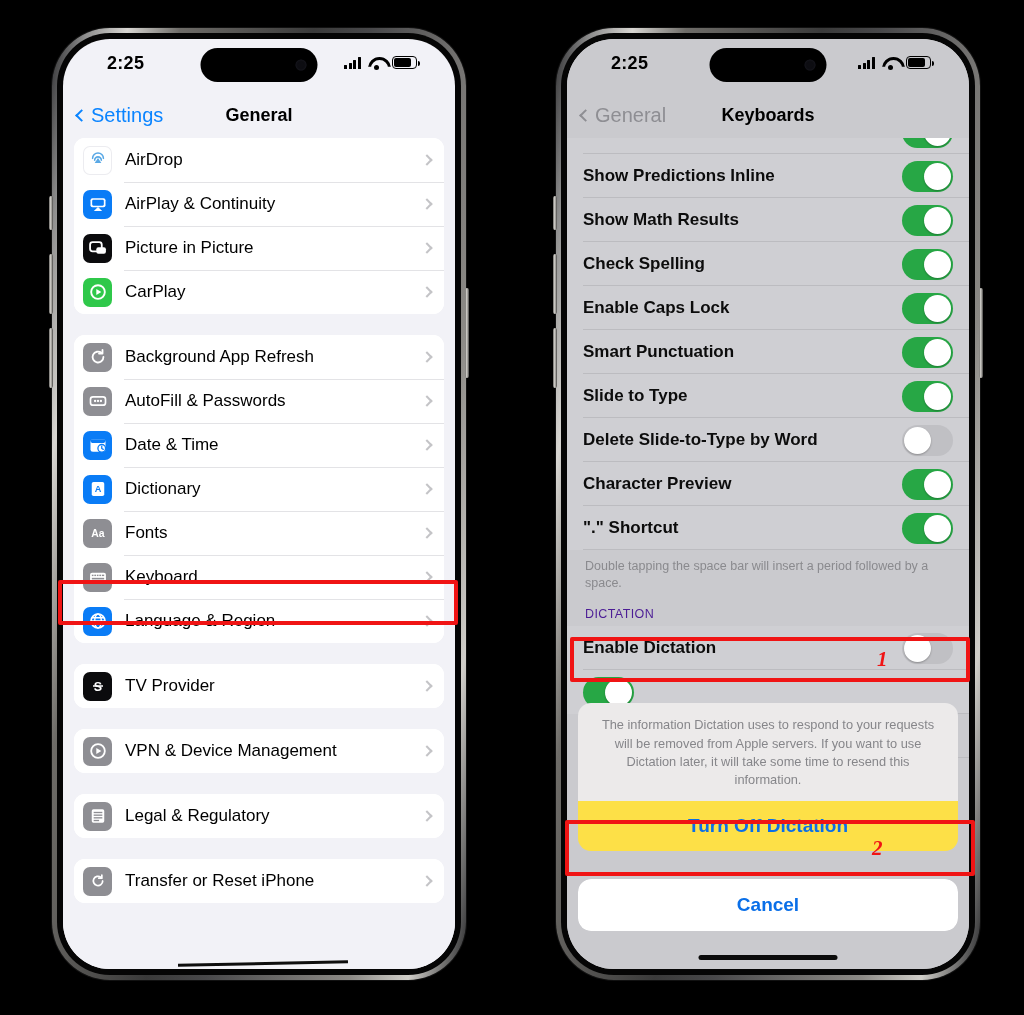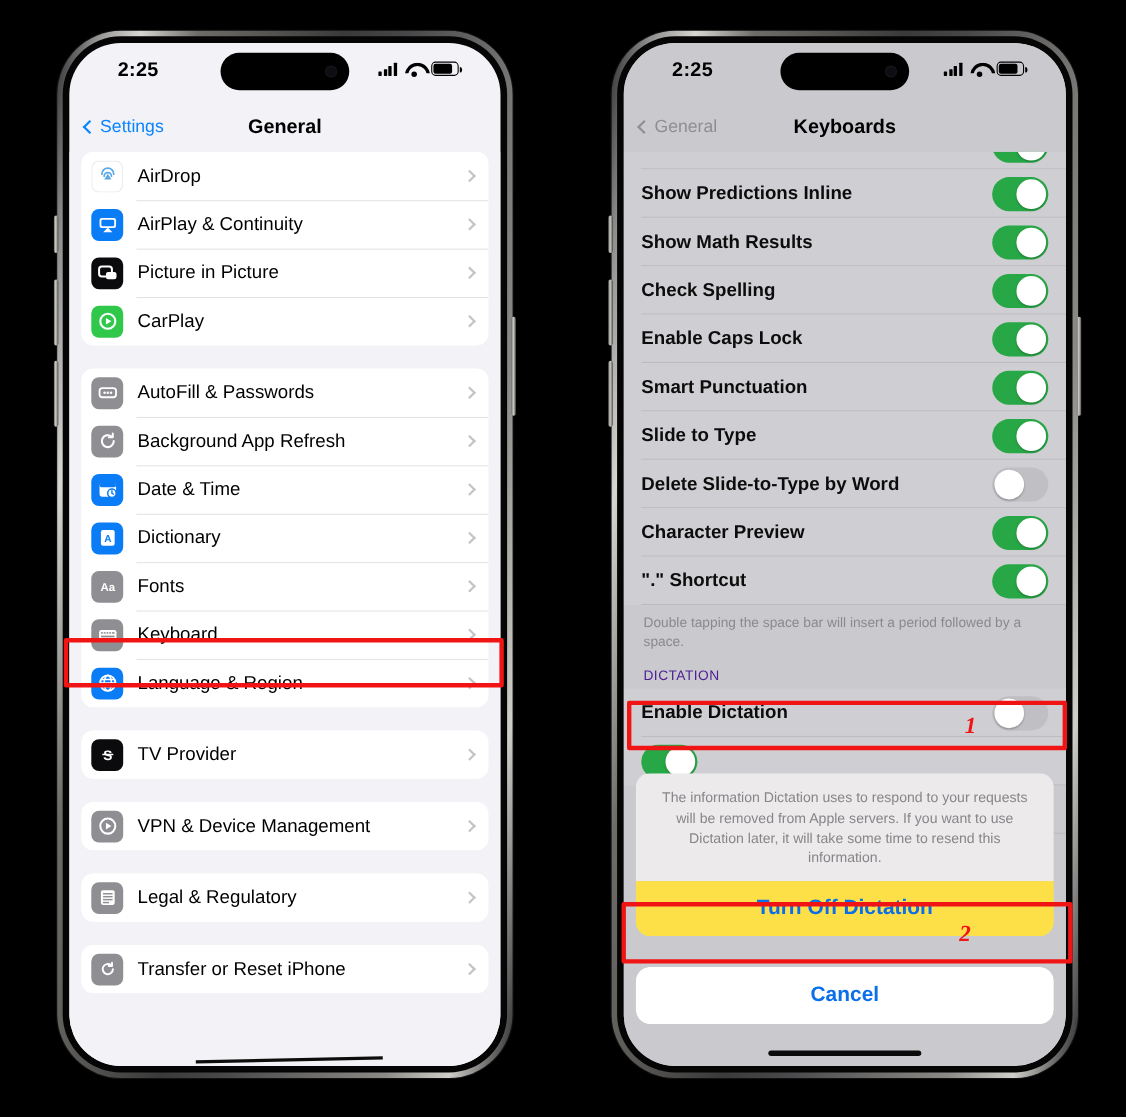--- a/index.html
+++ b/index.html
@@ -48,21 +48,21 @@
   .batt{ width:25px; height:13px; border:1.6px solid #000; border-radius:4px; position:relative; }
   .batt::before{ content:""; position:absolute; left:1.4px; top:1.4px; bottom:1.4px;
     width:17px; background:#000; border-radius:2px; }
   .batt::after{ content:""; position:absolute; right:-4px; top:4px; width:2.2px; height:5px;
     background:#000; border-radius:0 2px 2px 0; }
 
   
   .navbar{ position:relative; height:45px; display:flex; align-items:center;
     justify-content:center; }
   .nav-back{ position:absolute; left:14px; display:flex; align-items:center; gap:3px;
-    font-size:16px; }
+    font-size:20px; }
   .chev-back{ width:9px; height:9px; border-left:2.6px solid #0a84ff;
     border-bottom:2.6px solid #0a84ff; transform:rotate(45deg); display:inline-block;
     margin-right:2px; }
   .chev-back.grey{ border-color:#8e8e93; }
   .nav-back-label{ color:#0a84ff; }
   .nav-back-label.grey{ color:#8e8e93; }
   .nav-title{ font-size:18px; font-weight:bold; color:#000; }
 
   
   .list-scroll{ position:absolute; left:0; right:0; top:99px; bottom:0; overflow:hidden;
@@ -210,37 +210,37 @@
             </span>
             <span class="row-label">CarPlay</span>
             <span class="chev"></span>
           </div>
         </div>
 
         <div class="group">
           <div class="row">
             <span class="icn g-grey">
               <svg class="ico-svg" viewBox="0 0 24 24">
+                  <path d="M18.5 12a6.5 6.5 0 1 1-2.4-5" fill="none" stroke="#fff" stroke-width="2.2" stroke-linecap="round"></path>
+                <path d="M17.4 3.6v4.2h-4.2" fill="none" stroke="#fff" stroke-width="2.2" stroke-linecap="round" stroke-linejoin="round"></path>
+                </svg>
+            </span>
+            <span class="row-label">Background App Refresh</span>
+            <span class="chev"></span>
+          </div>
+          <div class="row">
+            <span class="icn g-grey">
+              <svg class="ico-svg" viewBox="0 0 24 24">
                   <rect x="3" y="7" width="18" height="10" rx="3" fill="none" stroke="#fff" stroke-width="2"></rect>
                 <circle cx="8.5" cy="12" r="1.4" fill="#fff"></circle>
                   <circle cx="12" cy="12" r="1.4" fill="#fff"></circle>
                   <circle cx="15.5" cy="12" r="1.4" fill="#fff"></circle>
                 </svg>
             </span>
             <span class="row-label">AutoFill &amp; Passwords</span>
-            <span class="chev"></span>
-          </div>
-          <div class="row">
-            <span class="icn g-grey">
-              <svg class="ico-svg" viewBox="0 0 24 24">
-                  <path d="M18.5 12a6.5 6.5 0 1 1-2.4-5" fill="none" stroke="#fff" stroke-width="2.2" stroke-linecap="round"></path>
-                <path d="M17.4 3.6v4.2h-4.2" fill="none" stroke="#fff" stroke-width="2.2" stroke-linecap="round" stroke-linejoin="round"></path>
-                </svg>
-            </span>
-            <span class="row-label">Background App Refresh</span>
             <span class="chev"></span>
           </div>
           <div class="row">
             <span class="icn g-blue">
               <svg class="ico-svg" viewBox="0 0 24 24">
                   <rect x="3" y="5" width="18" height="15" rx="3" fill="#fff"></rect>
                 <rect x="3" y="5" width="18" height="4.5" rx="2.2" fill="#0a7cf6"></rect>
                 <circle cx="16.5" cy="16" r="4.6" fill="#fff" stroke="#0a7cf6" stroke-width="1.6"></circle>
                 <path d="M16.5 13.4v2.8l1.8 1" stroke="#0a7cf6" stroke-width="1.5" fill="none" stroke-linecap="round"></path>
                 </svg>

